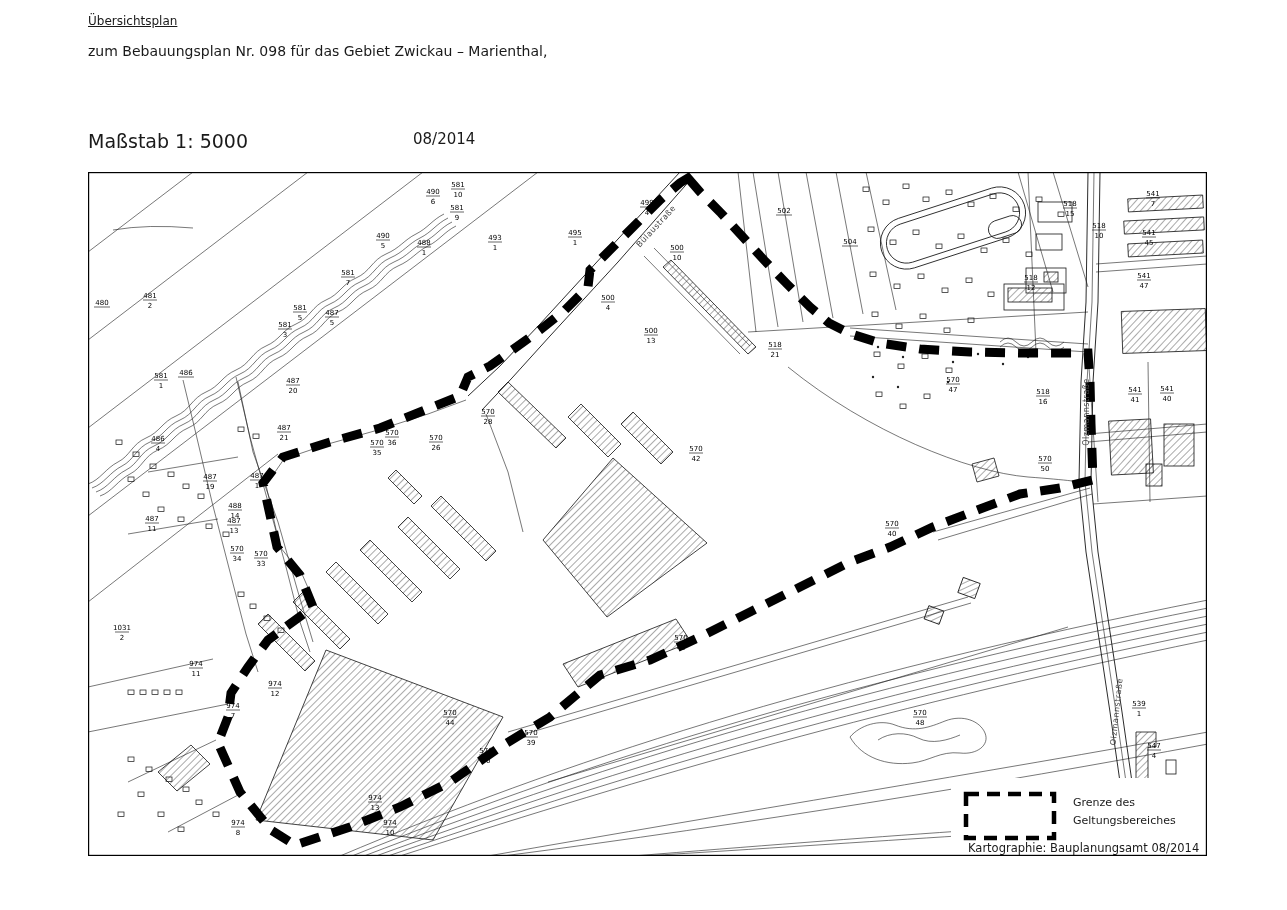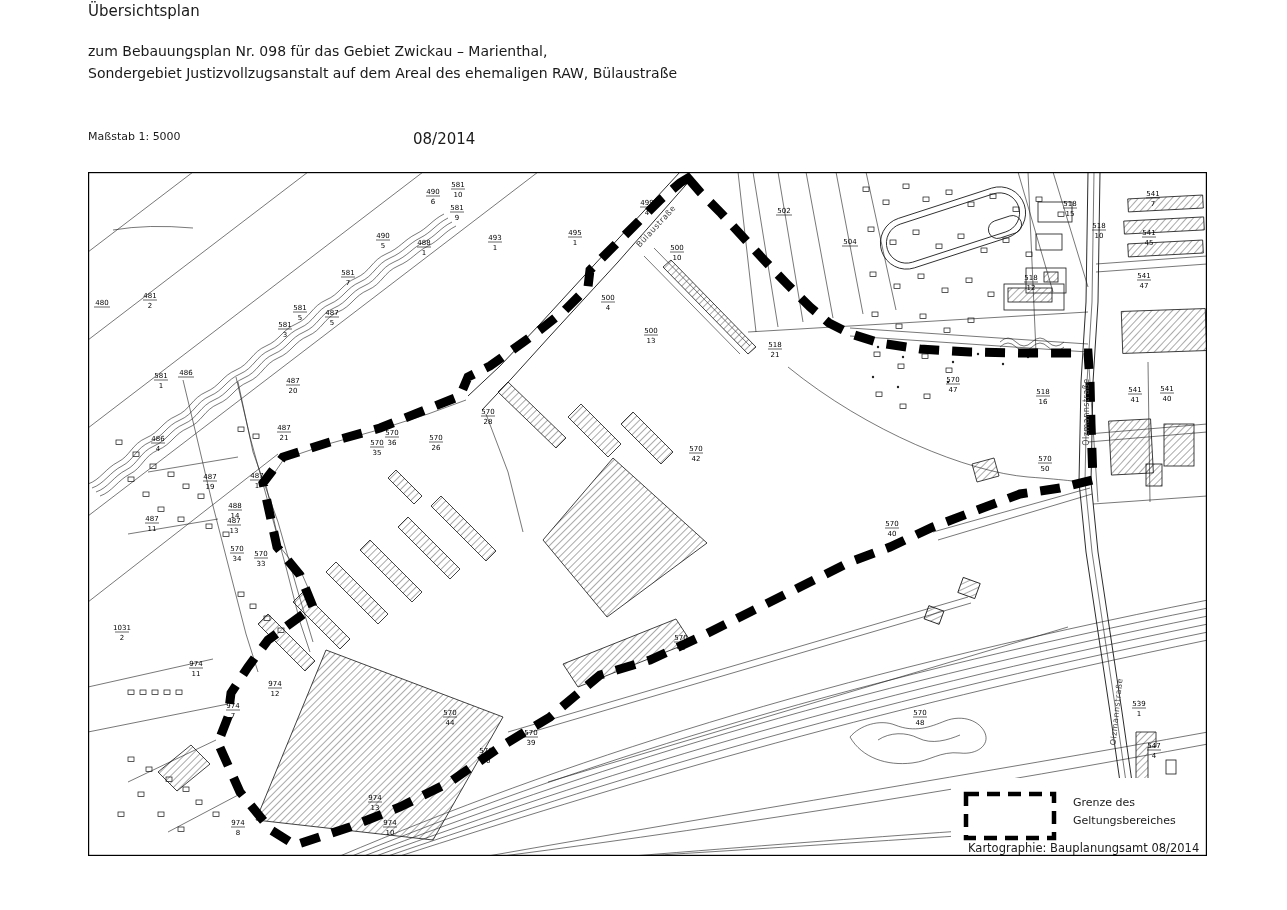--- a/index.html
+++ b/index.html
@@ -1,36 +1,35 @@
 <!DOCTYPE html>
 <html><head>
 <meta charset="utf-8">
 <style>
   html,body{margin:0;padding:0;background:#fff;}
   .page{position:relative;width:1287px;height:910px;background:#fff;overflow:hidden;
         font-family:"DejaVu Sans","Liberation Sans",sans-serif;color:#1a1a1a;}
-  .title{position:absolute;left:88px;top:2px;font-size:15px;}
+  .title{position:absolute;left:88px;top:14px;font-size:12px;text-decoration:underline;}
   .sub{position:absolute;left:88px;top:40px;font-size:14px;line-height:22px;}
-  .scalerow{position:absolute;left:88px;top:130px;font-size:11px;width:600px;}
+  .scalerow{position:absolute;left:88px;top:130px;font-size:19px;width:600px;}
   .daterow{position:absolute;left:413px;top:130px;font-size:15px;text-align:center;}
   .mapframe{position:absolute;left:88px;top:172px;width:1119px;height:684px;}
   svg text{font-family:"DejaVu Sans","Liberation Sans",sans-serif;}
   .thin{stroke:#1c1c1c;stroke-width:0.6;fill:none;}
   .med{stroke:#141414;stroke-width:0.9;fill:none;}
   .bld{fill:url(#hatch);stroke:#111;stroke-width:0.8;}
   .outl{fill:none;stroke:#161616;stroke-width:0.8;}
 </style>
 </head>
 <body>
 <div class="page">
 
 <div class="title">Übersichtsplan</div>
 <div class="sub">
   <div>zum Bebauungsplan Nr. 098 für das Gebiet Zwickau – Marienthal,</div>
-  <div>Sondergebiet Justizvollzugsanstalt auf dem Areal des ehemaligen RAW, Bülaustraße</div>
 </div>
 <div class="scalerow">Maßstab 1: 5000</div>
 <div class="daterow">08/2014</div>
 
 <div class="mapframe">
 <svg width="1119" height="684" viewBox="0 0 1119 684">
   <defs>
     <pattern id="hatch" width="5" height="5" patternUnits="userSpaceOnUse" patternTransform="rotate(45)">
       <line x1="0" y1="0" x2="0" y2="5" stroke="#2a2a2a" stroke-width="0.8"></line>
     </pattern>

